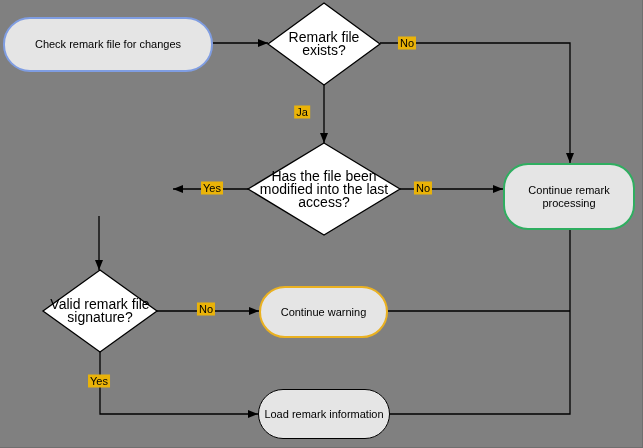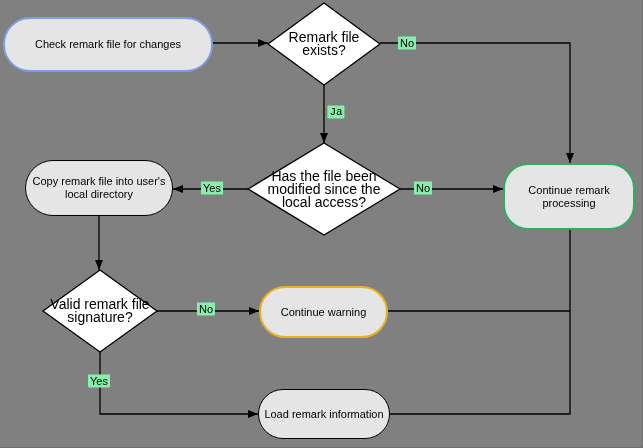--- a/index.html
+++ b/index.html
@@ -63,29 +63,29 @@
   }
   .dt-exists   { left: 269px; top: 3px;   width: 110px; height: 82px; }
   .dt-modified { left: 249px; top: 143px; width: 150px; height: 92px; }
   .dt-valid    { left: 43px;  top: 270px; width: 114px; height: 82px; }
   .dt-exists span   { display: block; width: 90px;  }
   .dt-modified span { display: block; width: 132px; }
   .dt-valid span    { display: block; width: 104px; text-align: center; }
   .edge-label {
     position: absolute;
     transform: translate(-50%, -50%);
-    background: #86efac;
+    background: #eab308;
     color: #000000;
     font-size: 11px;
     line-height: 13px;
     padding: 0 2px;
     white-space: nowrap;
   }
   .lbl-exists-no   { left: 407px; top: 43px; }
-  .lbl-exists-ja   { left: 336px; top: 112px; font-family: Liberation Mono, monospace; }
+  .lbl-exists-ja   { left: 302px; top: 112px; }
   .lbl-modified-yes{ left: 212px; top: 188px; }
   .lbl-modified-no { left: 423px; top: 188px; }
   .lbl-valid-no    { left: 206px; top: 309px; }
   .lbl-valid-yes   { left: 99px;  top: 381px; }
 </style>
 </head>
 <body>
 
 <div id="canvas">
 
@@ -109,41 +109,38 @@
 
     <polygon class="diamond" points="324,3 380,44 324,85 268,44"></polygon>
     <polygon class="diamond" points="324,143 400,189 324,235 248,189"></polygon>
     <polygon class="diamond" points="100,270 157,311 100,352 43,311"></polygon>
   </svg>
 
   <div class="node node-check">
     <span>Check remark file for changes</span>
   </div>
 
-  <div class="node node-copy black-border">
-    <span>Copy remark file into user's local directory</span>
-  </div>
 
   <div class="node node-continue">
     <span>Continue remark processing</span>
   </div>
 
   <div class="node node-warning">
     <span>Continue warning</span>
   </div>
 
   <div class="node node-load black-border">
     <span>Load remark information</span>
   </div>
 
   <div class="diamond-text dt-exists">
     <span>Remark file exists?</span>
   </div>
   <div class="diamond-text dt-modified">
-    <span>Has the file been modified since the local access?</span>
+    <span>Has the file been modified into the last access?</span>
   </div>
   <div class="diamond-text dt-valid">
     <span>Valid remark file signature?</span>
   </div>
 
   <div class="edge-label lbl-exists-no">No</div>
   <div class="edge-label lbl-exists-ja">Ja</div>
   <div class="edge-label lbl-modified-yes">Yes</div>
   <div class="edge-label lbl-modified-no">No</div>
   <div class="edge-label lbl-valid-no">No</div>

